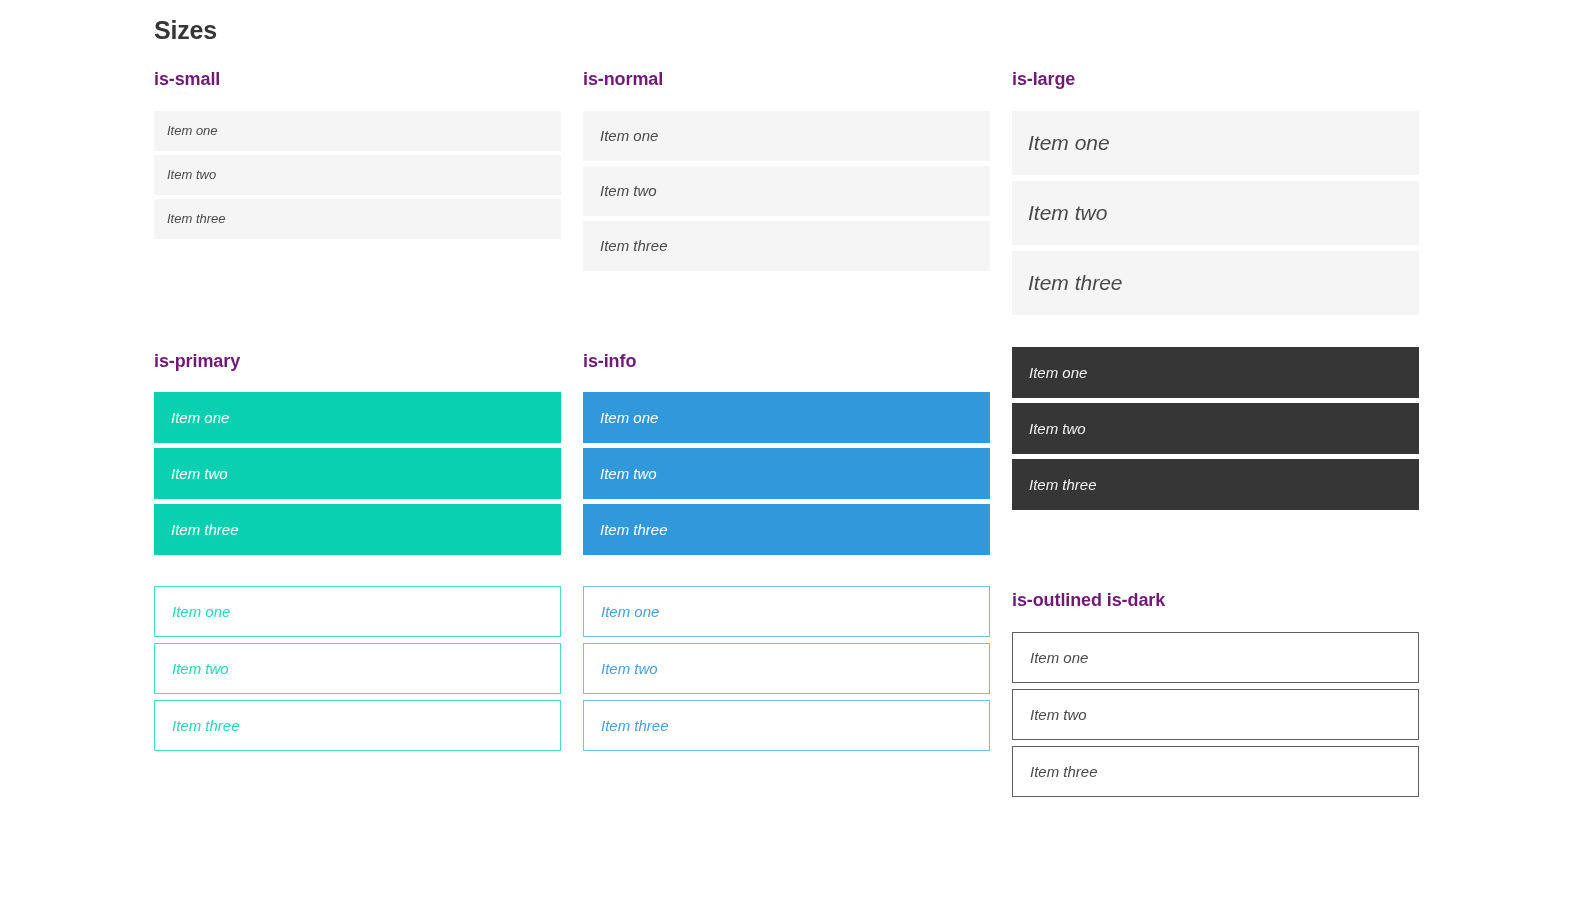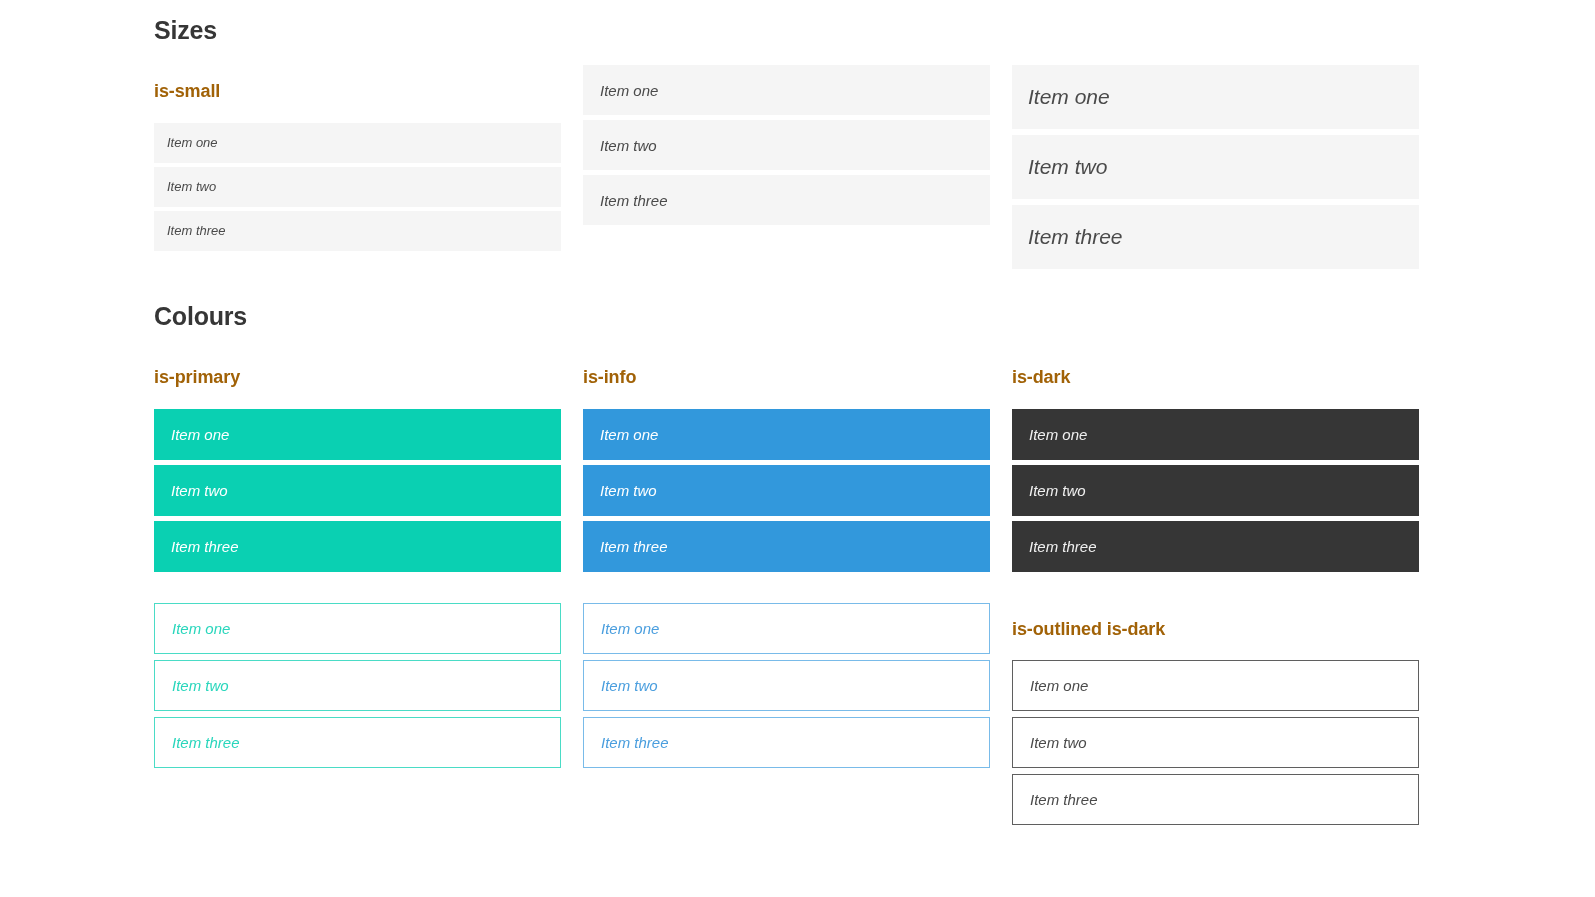--- a/index.html
+++ b/index.html
@@ -27,23 +27,23 @@
   .groups {
     width: 1265px;
     display: grid;
     grid-template-columns: repeat(3, 1fr);
     column-gap: 22px;
     align-items: start;
   }
   .group-label {
     font-size: 18px;
     font-weight: 700;
-    color: #a16207;
+    color: #701a75;
     letter-spacing: -0.1px;
-    margin: 16px 0 20px 0;
+    margin: 4px 0 20px 0;
     line-height: 1.2;
   }
   .list-item {
     display: flex;
     align-items: center;
     background: #f5f5f5;
     color: #4a4a4a;
     font-style: italic;
   }
   
@@ -78,40 +78,41 @@
       <div class="group">
         <h3 class="group-label">is-small</h3>
         <div class="list">
           <div class="list-item size-small">Item one</div>
           <div class="list-item size-small">Item two</div>
           <div class="list-item size-small">Item three</div>
         </div>
       </div>
 
       <div class="group">
+        <h3 class="group-label">is-normal</h3>
         <div class="list">
           <div class="list-item size-normal">Item one</div>
           <div class="list-item size-normal">Item two</div>
           <div class="list-item size-normal">Item three</div>
         </div>
       </div>
 
       <div class="group">
+        <h3 class="group-label">is-large</h3>
         <div class="list">
           <div class="list-item size-large">Item one</div>
           <div class="list-item size-large">Item two</div>
           <div class="list-item size-large">Item three</div>
         </div>
       </div>
 
     </div>
   </div>
 
   <div class="section">
-    <h2 class="section-title">Colours</h2>
     <div class="groups">
 
       <div class="group">
         <h3 class="group-label">is-primary</h3>
         <div class="list">
           <div class="list-item color-primary">Item one</div>
           <div class="list-item color-primary">Item two</div>
           <div class="list-item color-primary">Item three</div>
         </div>
       </div>
@@ -119,21 +120,20 @@
       <div class="group">
         <h3 class="group-label">is-info</h3>
         <div class="list">
           <div class="list-item color-info">Item one</div>
           <div class="list-item color-info">Item two</div>
           <div class="list-item color-info">Item three</div>
         </div>
       </div>
 
       <div class="group">
-        <h3 class="group-label">is-dark</h3>
         <div class="list">
           <div class="list-item color-dark">Item one</div>
           <div class="list-item color-dark">Item two</div>
           <div class="list-item color-dark">Item three</div>
         </div>
       </div>
 
     </div>
   </div>
 

